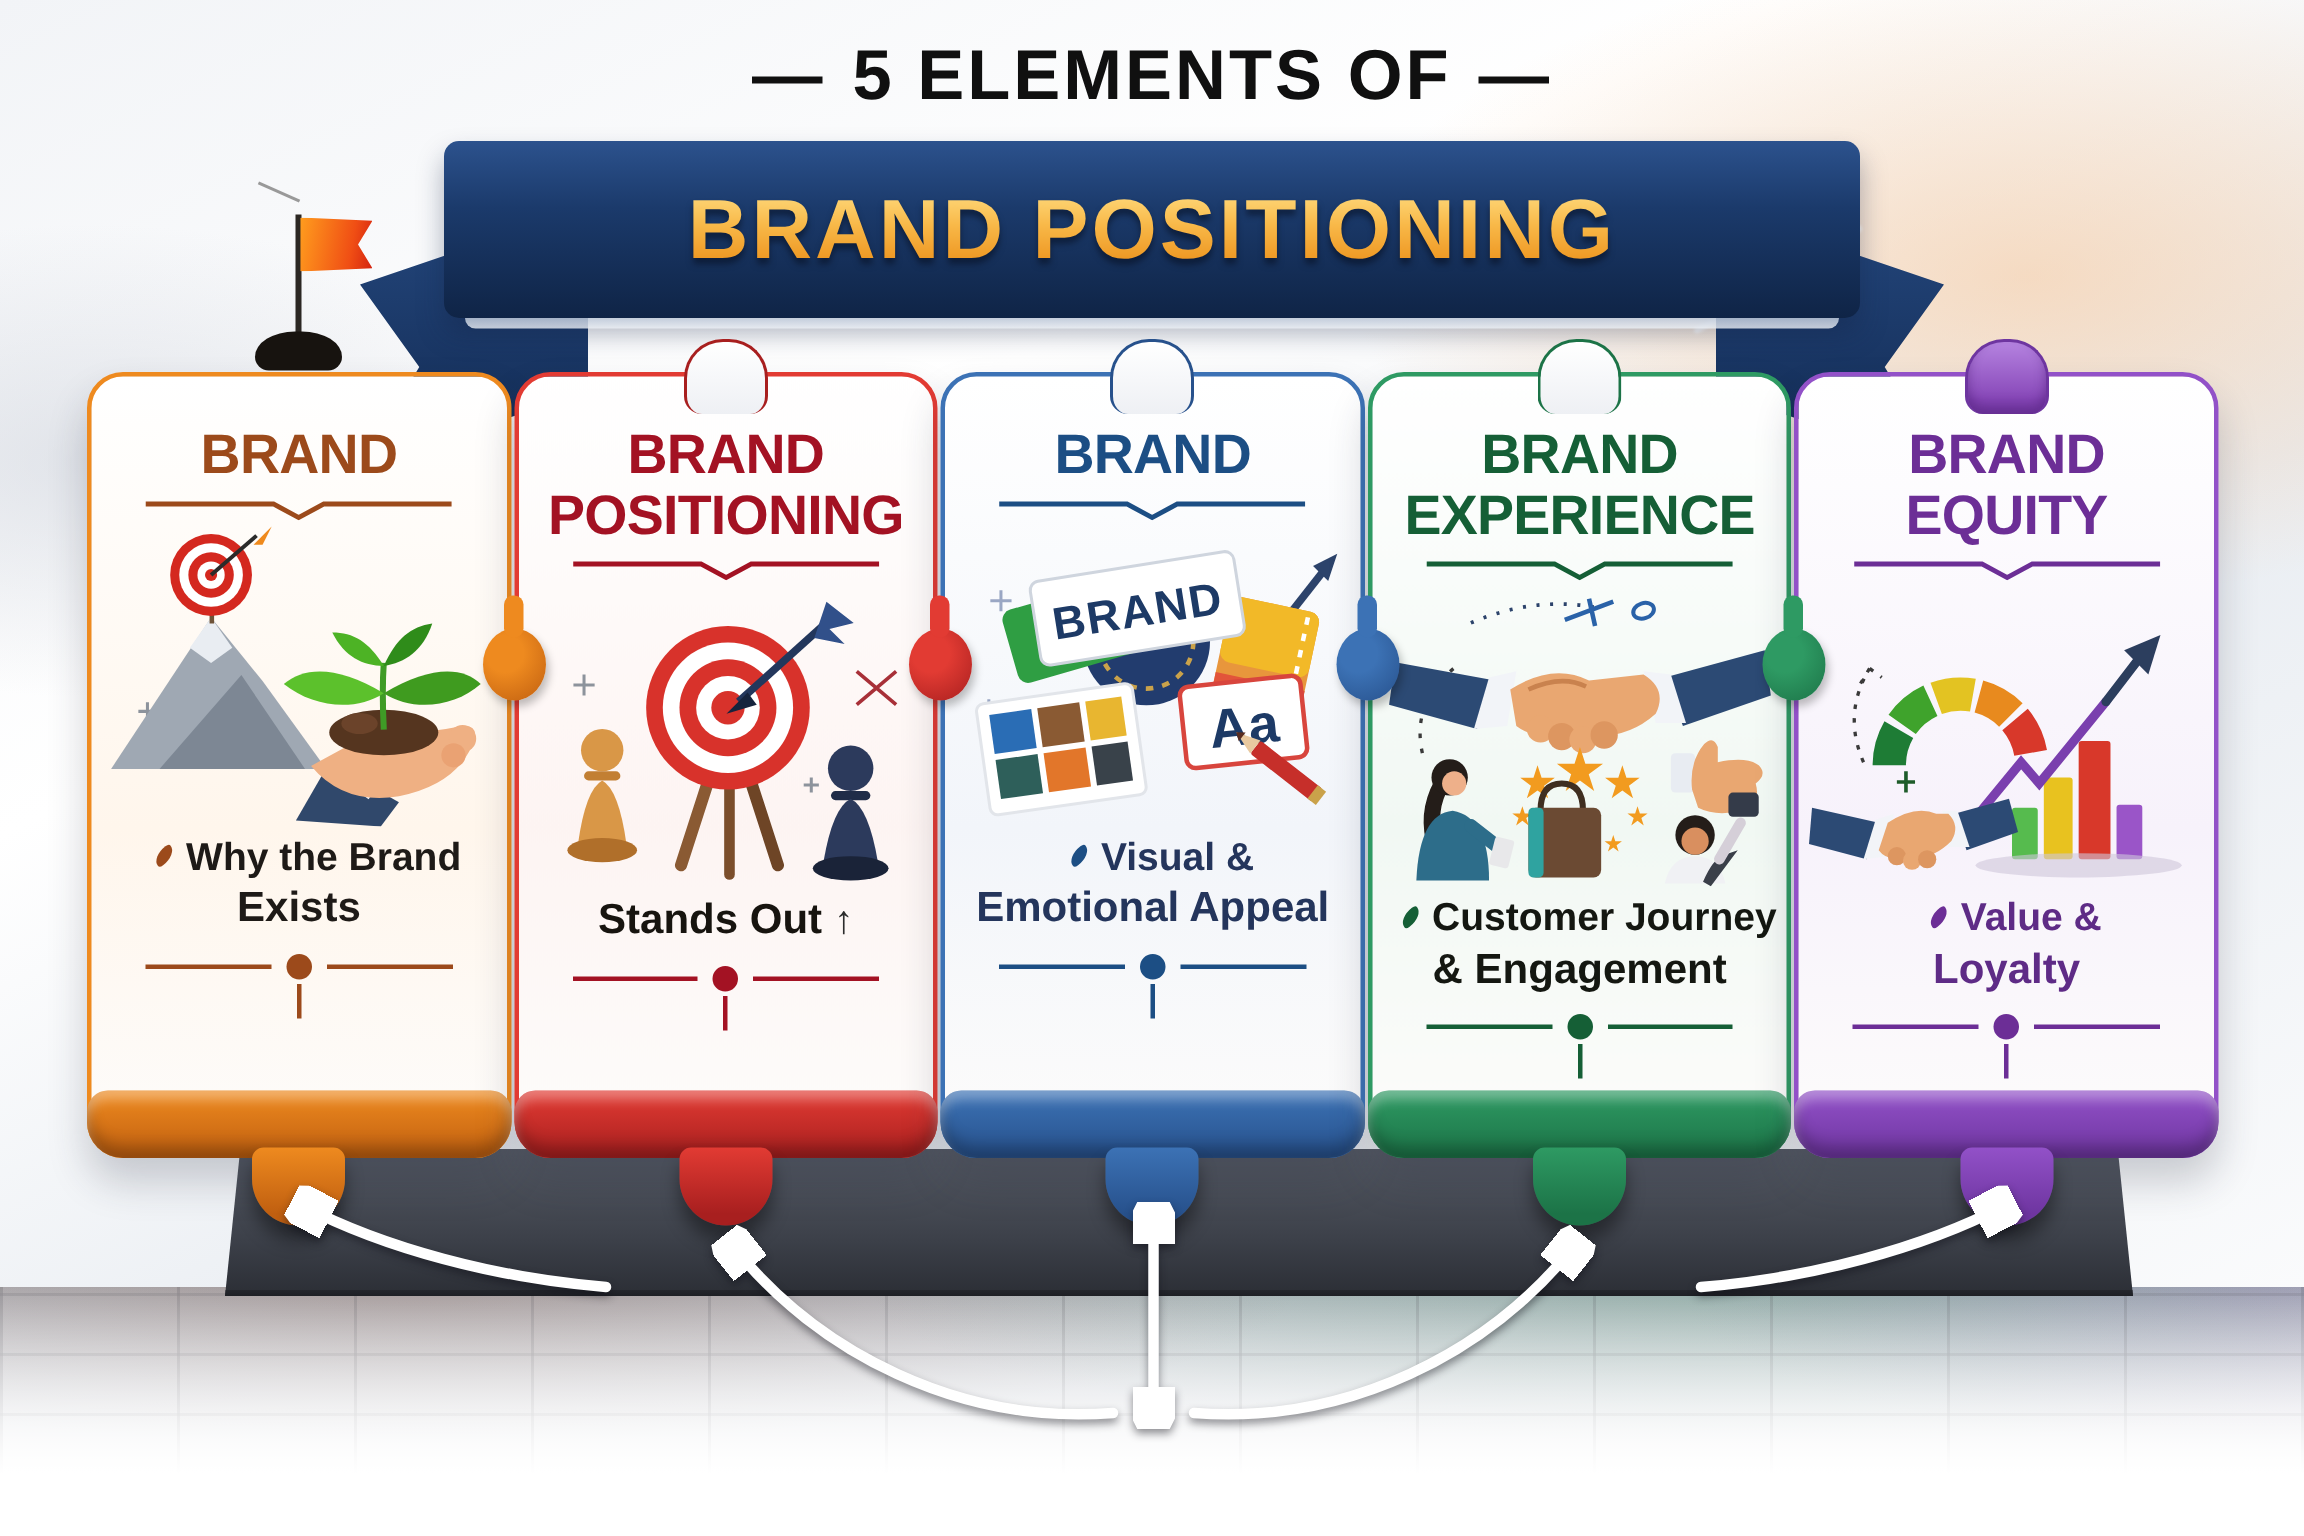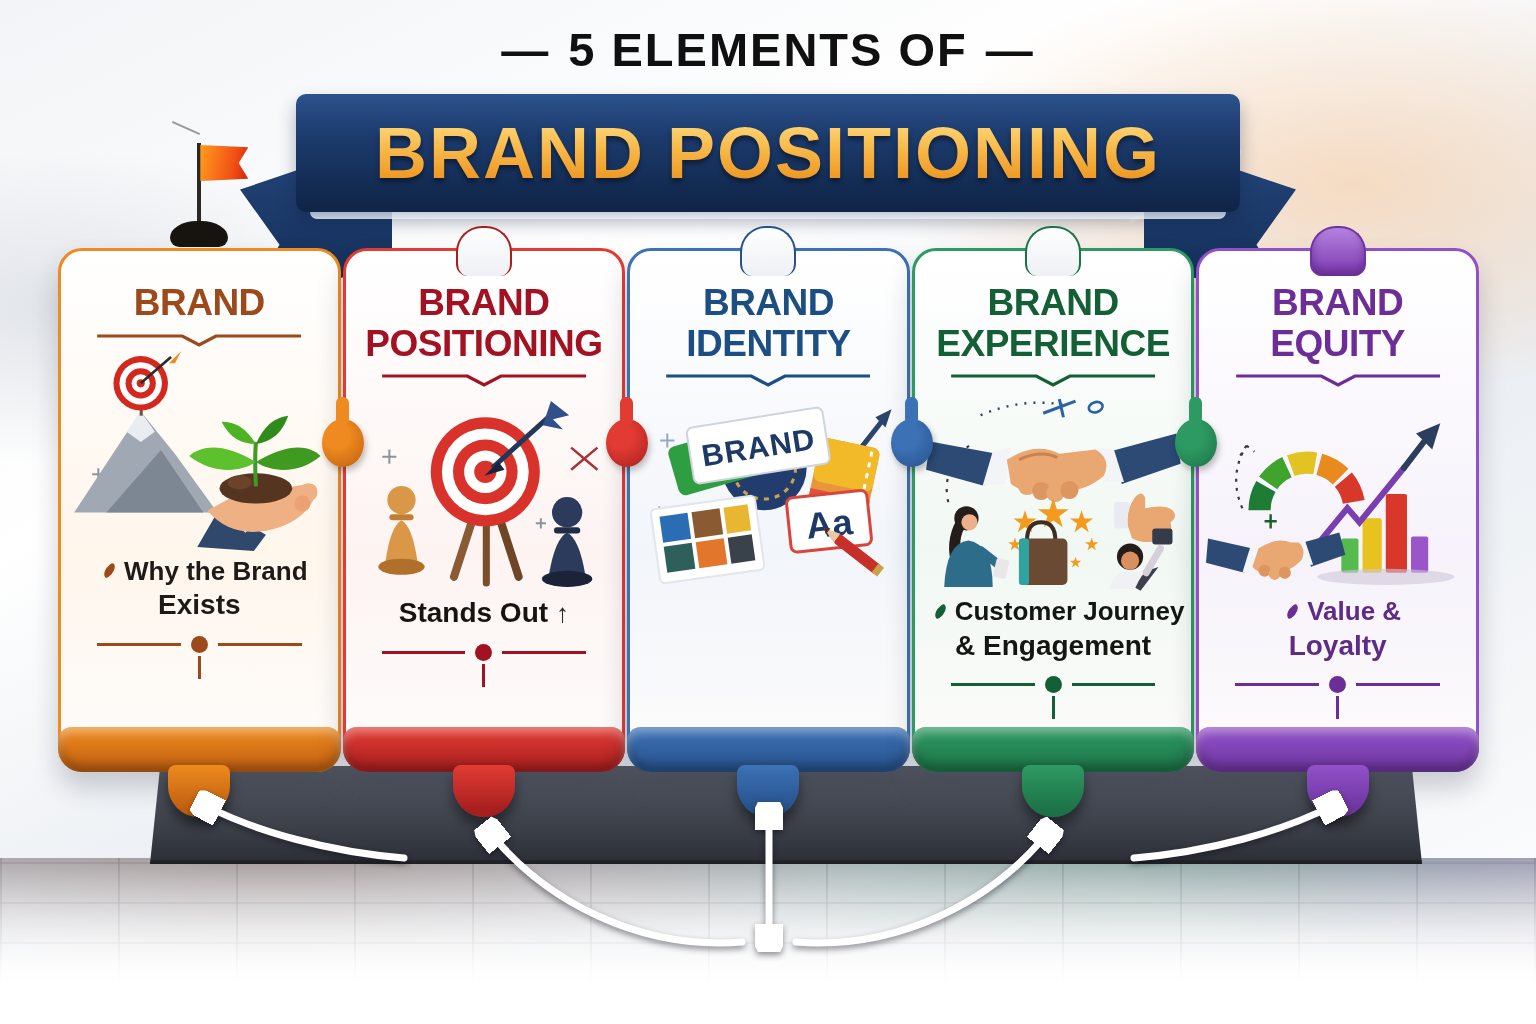--- a/index.html
+++ b/index.html
@@ -23,21 +23,21 @@
   .ribbon .tail{position:absolute;top:44px;width:152px;height:172px;
     background:linear-gradient(180deg,#24477d,#122a52);}
   .ribbon .tail-left{left:-56px;clip-path:polygon(100% 0%,100% 72%,0% 100%,26% 62%,0% 30%);}
   .ribbon .tail-right{right:-56px;clip-path:polygon(0% 0%,0% 72%,100% 100%,74% 62%,100% 30%);}
   .ribbon .band{position:absolute;inset:0;border-radius:10px;
     background:linear-gradient(180deg,#2c528d 0%,#1b3a6b 38%,#0f2446 100%);
     box-shadow:0 10px 18px rgba(20,35,70,.35);
     display:flex;align-items:center;justify-content:center;}
   .ribbon .band::after{content:"";position:absolute;left:14px;right:14px;bottom:-7px;height:7px;
     background:linear-gradient(180deg,#c7d2e2,#eef2f7);border-radius:0 0 8px 8px;opacity:.8;}
-  .ribbon-text{font-size:72px;font-weight:800;letter-spacing:2px;line-height:1;
+  .ribbon-text{font-size:56px;font-weight:800;letter-spacing:2px;line-height:1;
     color:#f2a93b;
     background:linear-gradient(180deg,#ffdd82 0%,#f8b848 45%,#ea8d17 100%);
     -webkit-background-clip:text;background-clip:text;-webkit-text-fill-color:transparent;
     filter:drop-shadow(0 4px 2px rgba(5,12,30,.55));}
 
   
   .floor{position:absolute;left:0;top:858px;width:100%;height:166px;
     background:
       radial-gradient(55% 90% at 18% 0%, rgba(118,70,52,.28), transparent 70%),
       radial-gradient(55% 90% at 76% 0%, rgba(38,128,88,.26), transparent 70%),
@@ -253,21 +253,21 @@
           </div>
         <div class="cap-stem"></div>
       </div>
       <div class="bottom-bar"></div>
       <div class="bottom-tab"></div>
     </div>
 
     <div class="card" style="--accent: #3C72B5; --accent-dark: #27518C; --title-color: #1C4E84; --caption-color: #24355C; --tint: #F2F5FA;">
       <div class="knob"></div>
       <div class="side-knob"></div>
-      <h2><span>BRAND</span><br><span>IDENTITY</span></h2>
+      <h2><span>BRAND</span><br></h2>
       <svg class="title-divider" viewBox="0 0 200 14" preserveAspectRatio="none">
           <path d="M3 3 H84 L100 12 L116 3 H197"></path>
         </svg>
       <div class="icon-area">
         <svg viewBox="0 0 260 200">
           <g>
               <path d="M30 44 v14 M23 51 h14" stroke="#9aa7c4" stroke-width="2"></path>
             </g>
           <g>
               <path d="M22 116 v10 M17 121 h10" stroke="#9aa7c4" stroke-width="2"></path>
@@ -306,20 +306,28 @@
             <rect x="58" y="150" width="28" height="26" fill="#e2762a"></rect>
             <rect x="90" y="150" width="24" height="26" fill="#39424a"></rect>
           </g>
           <g transform="rotate(38 220 168)">
             <rect x="190" y="160" width="52" height="11" rx="2" fill="#c62f2a"></rect>
             <rect x="238" y="160" width="7" height="11" fill="#caa24a"></rect>
             <path d="M190 160 L174 165.5 L190 171 Z" fill="#e8c9a0"></path>
             <path d="M179 161.8 L174 165.5 L179 169.2 Z" fill="#5a2d20"></path>
           </g>
         </svg>
+      </div>
+      <div class="caption">
+        <div class="cap-line1"><span class="tick"></span><span>Visual &amp;</span></div>
+        <div class="cap-line2">Emotional Appeal</div>
+        <div class="cap-divider">
+            <div class="cap-dot"></div>
+          </div>
+        <div class="cap-stem"></div>
       </div>
       <div class="bottom-bar"></div>
       <div class="bottom-tab"></div>
     </div>
 
     <div class="card" style="--accent: #2E9A63; --accent-dark: #1C7347; --title-color: #155F36; --caption-color: #141711; --tint: #F1F8F3;">
       <div class="knob"></div>
       <div class="side-knob"></div>
       <h2><span>BRAND</span><br><span>EXPERIENCE</span></h2>
       <svg class="title-divider" viewBox="0 0 200 14" preserveAspectRatio="none">

